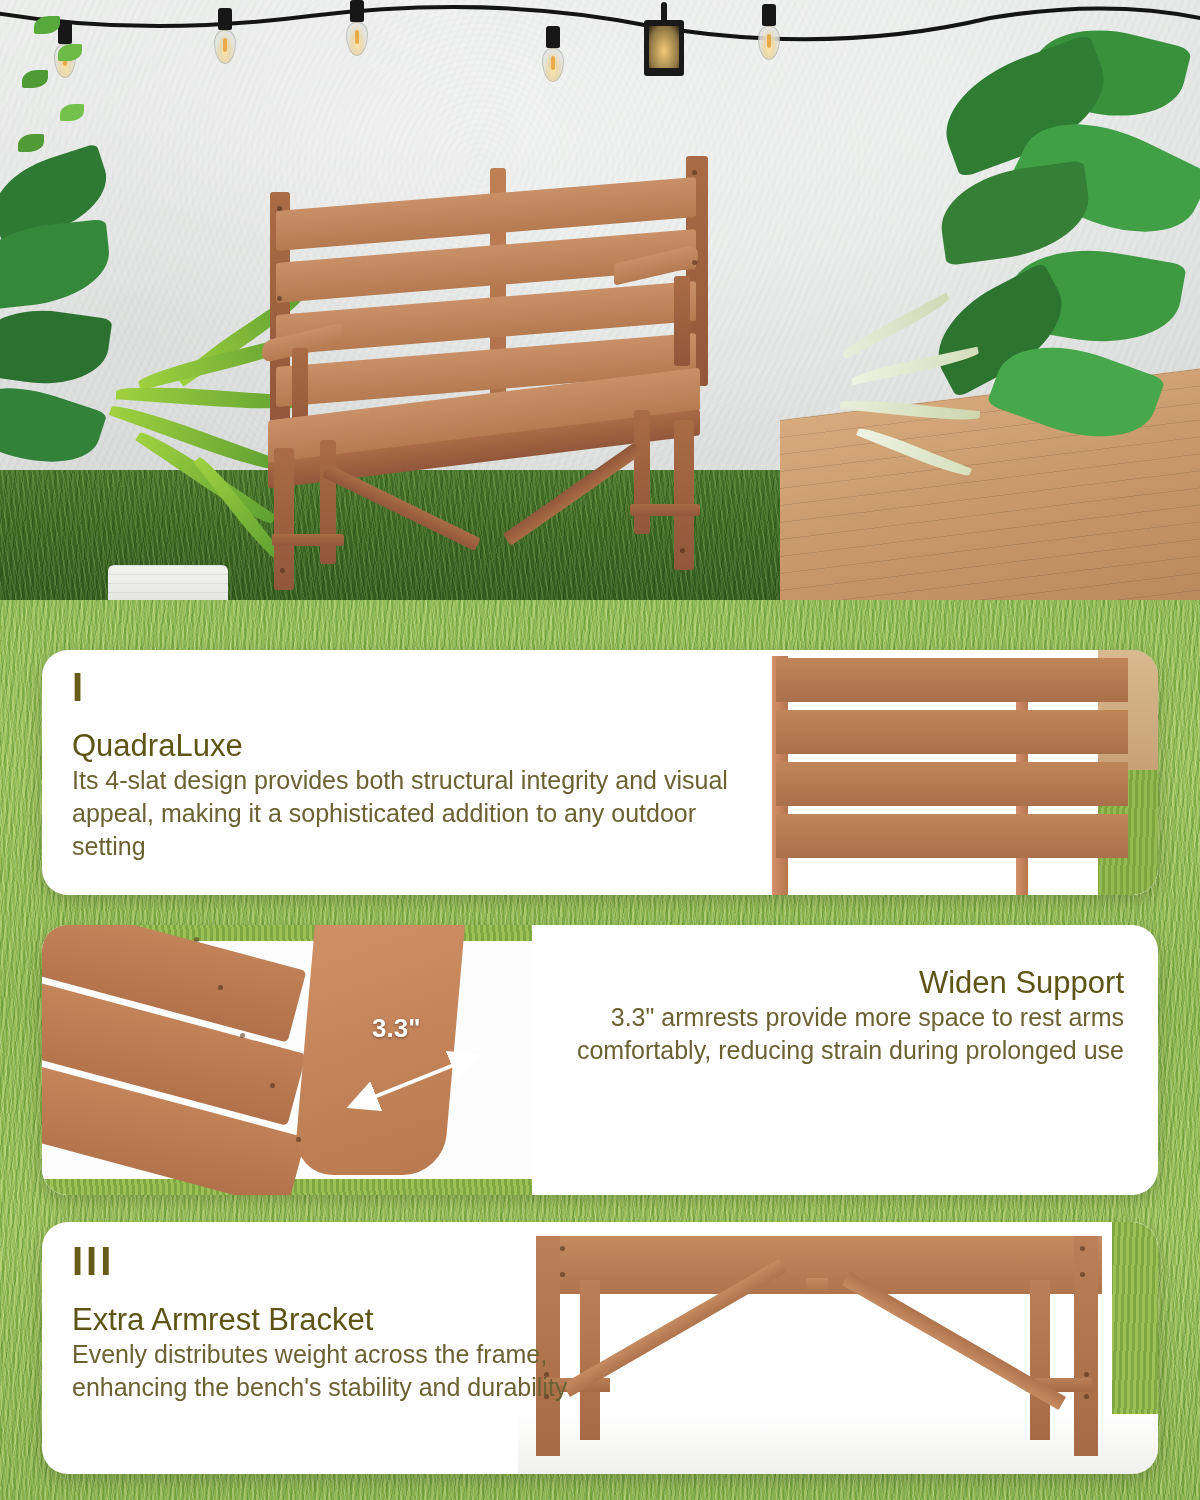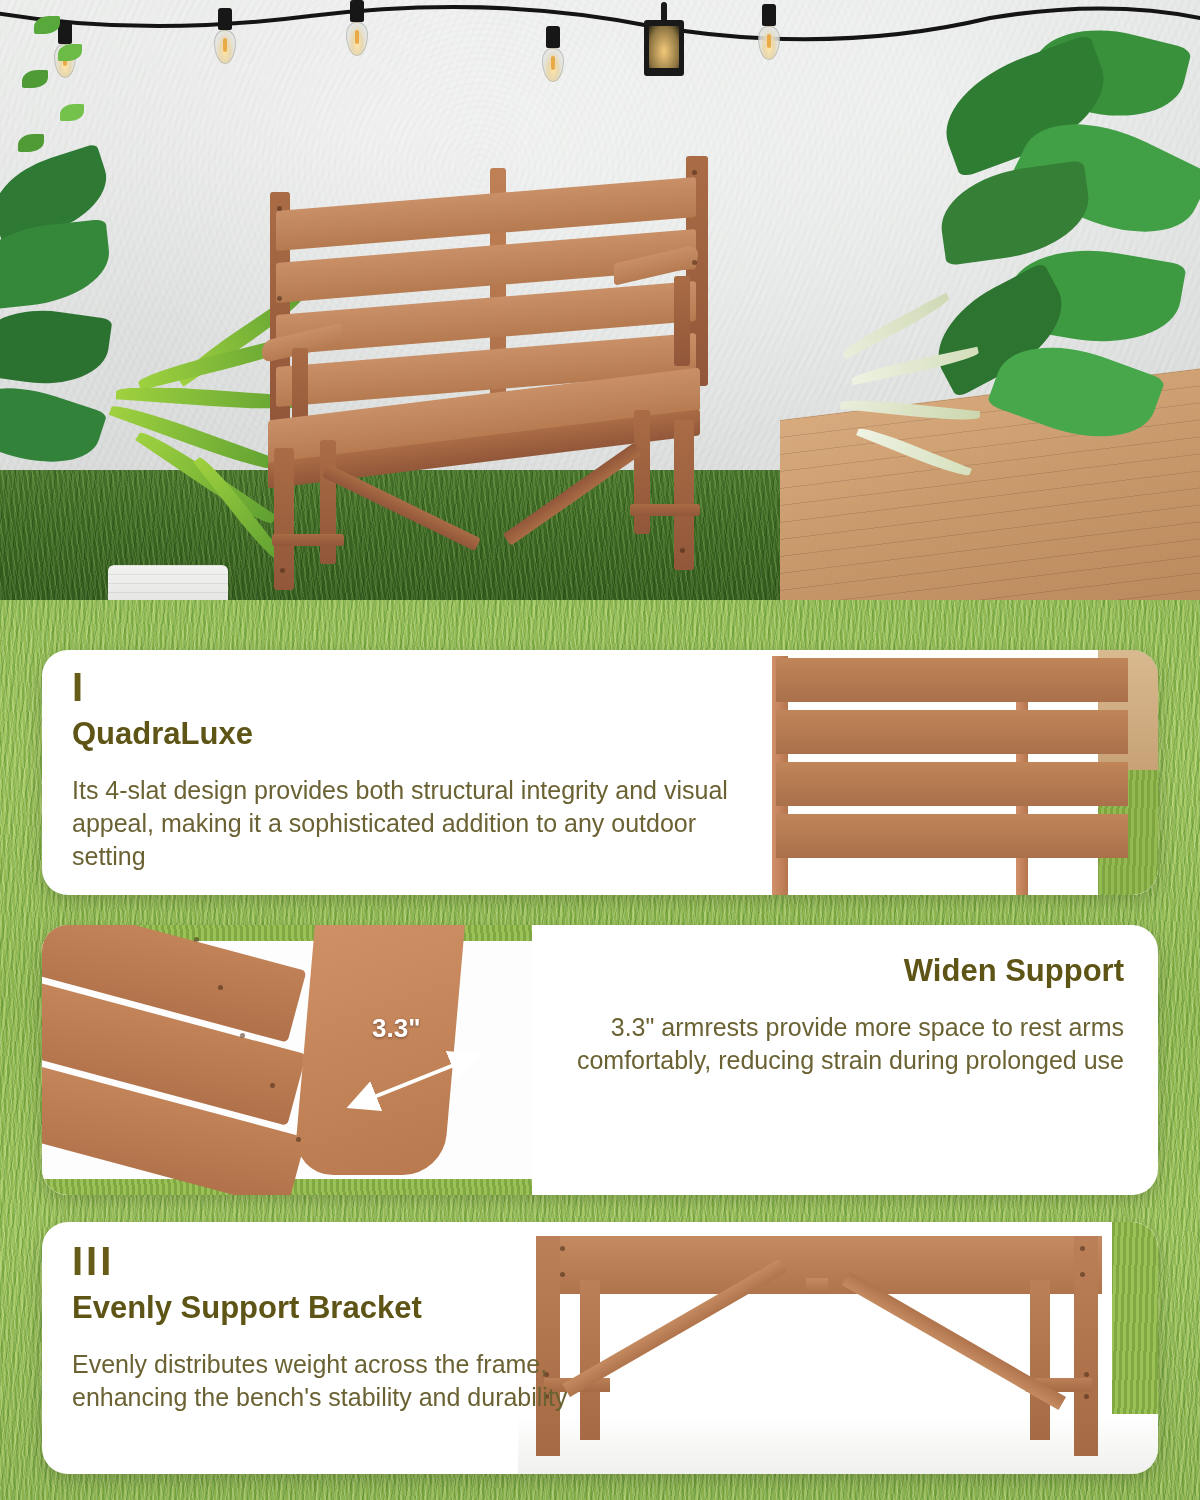--- a/index.html
+++ b/index.html
@@ -104,22 +104,22 @@
     box-shadow:0 6px 18px rgba(0,0,0,.18);
   }
   #card1{ left:42px; top:650px; width:1116px; height:245px; }
   #card2{ left:42px; top:925px; width:1116px; height:270px; }
   #card3{ left:42px; top:1222px; width:1116px; height:252px; }
 
   .numeral{
     font-weight:bold; color:#665c18; letter-spacing:3px;
     font-size:40px; line-height:34px;
   }
-  .headline{ font-weight:bold; color:#5d5416; font-size:31px; line-height:36px; margin-top:12px; }
-  .body{ color:#6b6233; font-size:25px; line-height:33px; margin-top:22px; }
+  .headline{ font-weight:normal; color:#5d5416; font-size:31px; line-height:36px; margin-top:24px; }
+  .body{ color:#6b6233; font-size:25px; line-height:33px; }
 
   .txt-left{ position:absolute; left:30px; top:20px; width:700px; }
   .txt-right{ position:absolute; right:34px; top:16px; width:620px; text-align:right; }
   .txt-l3{ position:absolute; left:30px; top:22px; width:520px; }
 
   
   .media{ position:absolute; top:0; bottom:0; overflow:hidden; }
   #media1{ right:0; width:400px; background:#fff; }
   #media2{ left:0; width:490px; }
   #media3{ right:0; width:640px; background:#fff; }
@@ -356,16 +356,16 @@
       <div class="screw" style="left:562px; top:24px;"></div>
       <div class="screw" style="left:562px; top:50px;"></div>
       <div class="screw" style="left:26px; top:150px;"></div>
       <div class="screw" style="left:26px; top:172px;"></div>
       <div class="screw" style="left:566px; top:150px;"></div>
       <div class="screw" style="left:566px; top:172px;"></div>
     </div>
   </div>
   <div class="txt-l3">
     <div class="numeral">III</div>
-    <div class="headline">Evenly Support Bracket</div>
+    <div class="headline">Extra Armrest Bracket</div>
     <div class="body">Evenly distributes weight across the frame, enhancing the bench's stability and durability</div>
   </div>
 </div>
 
 </body></html>

